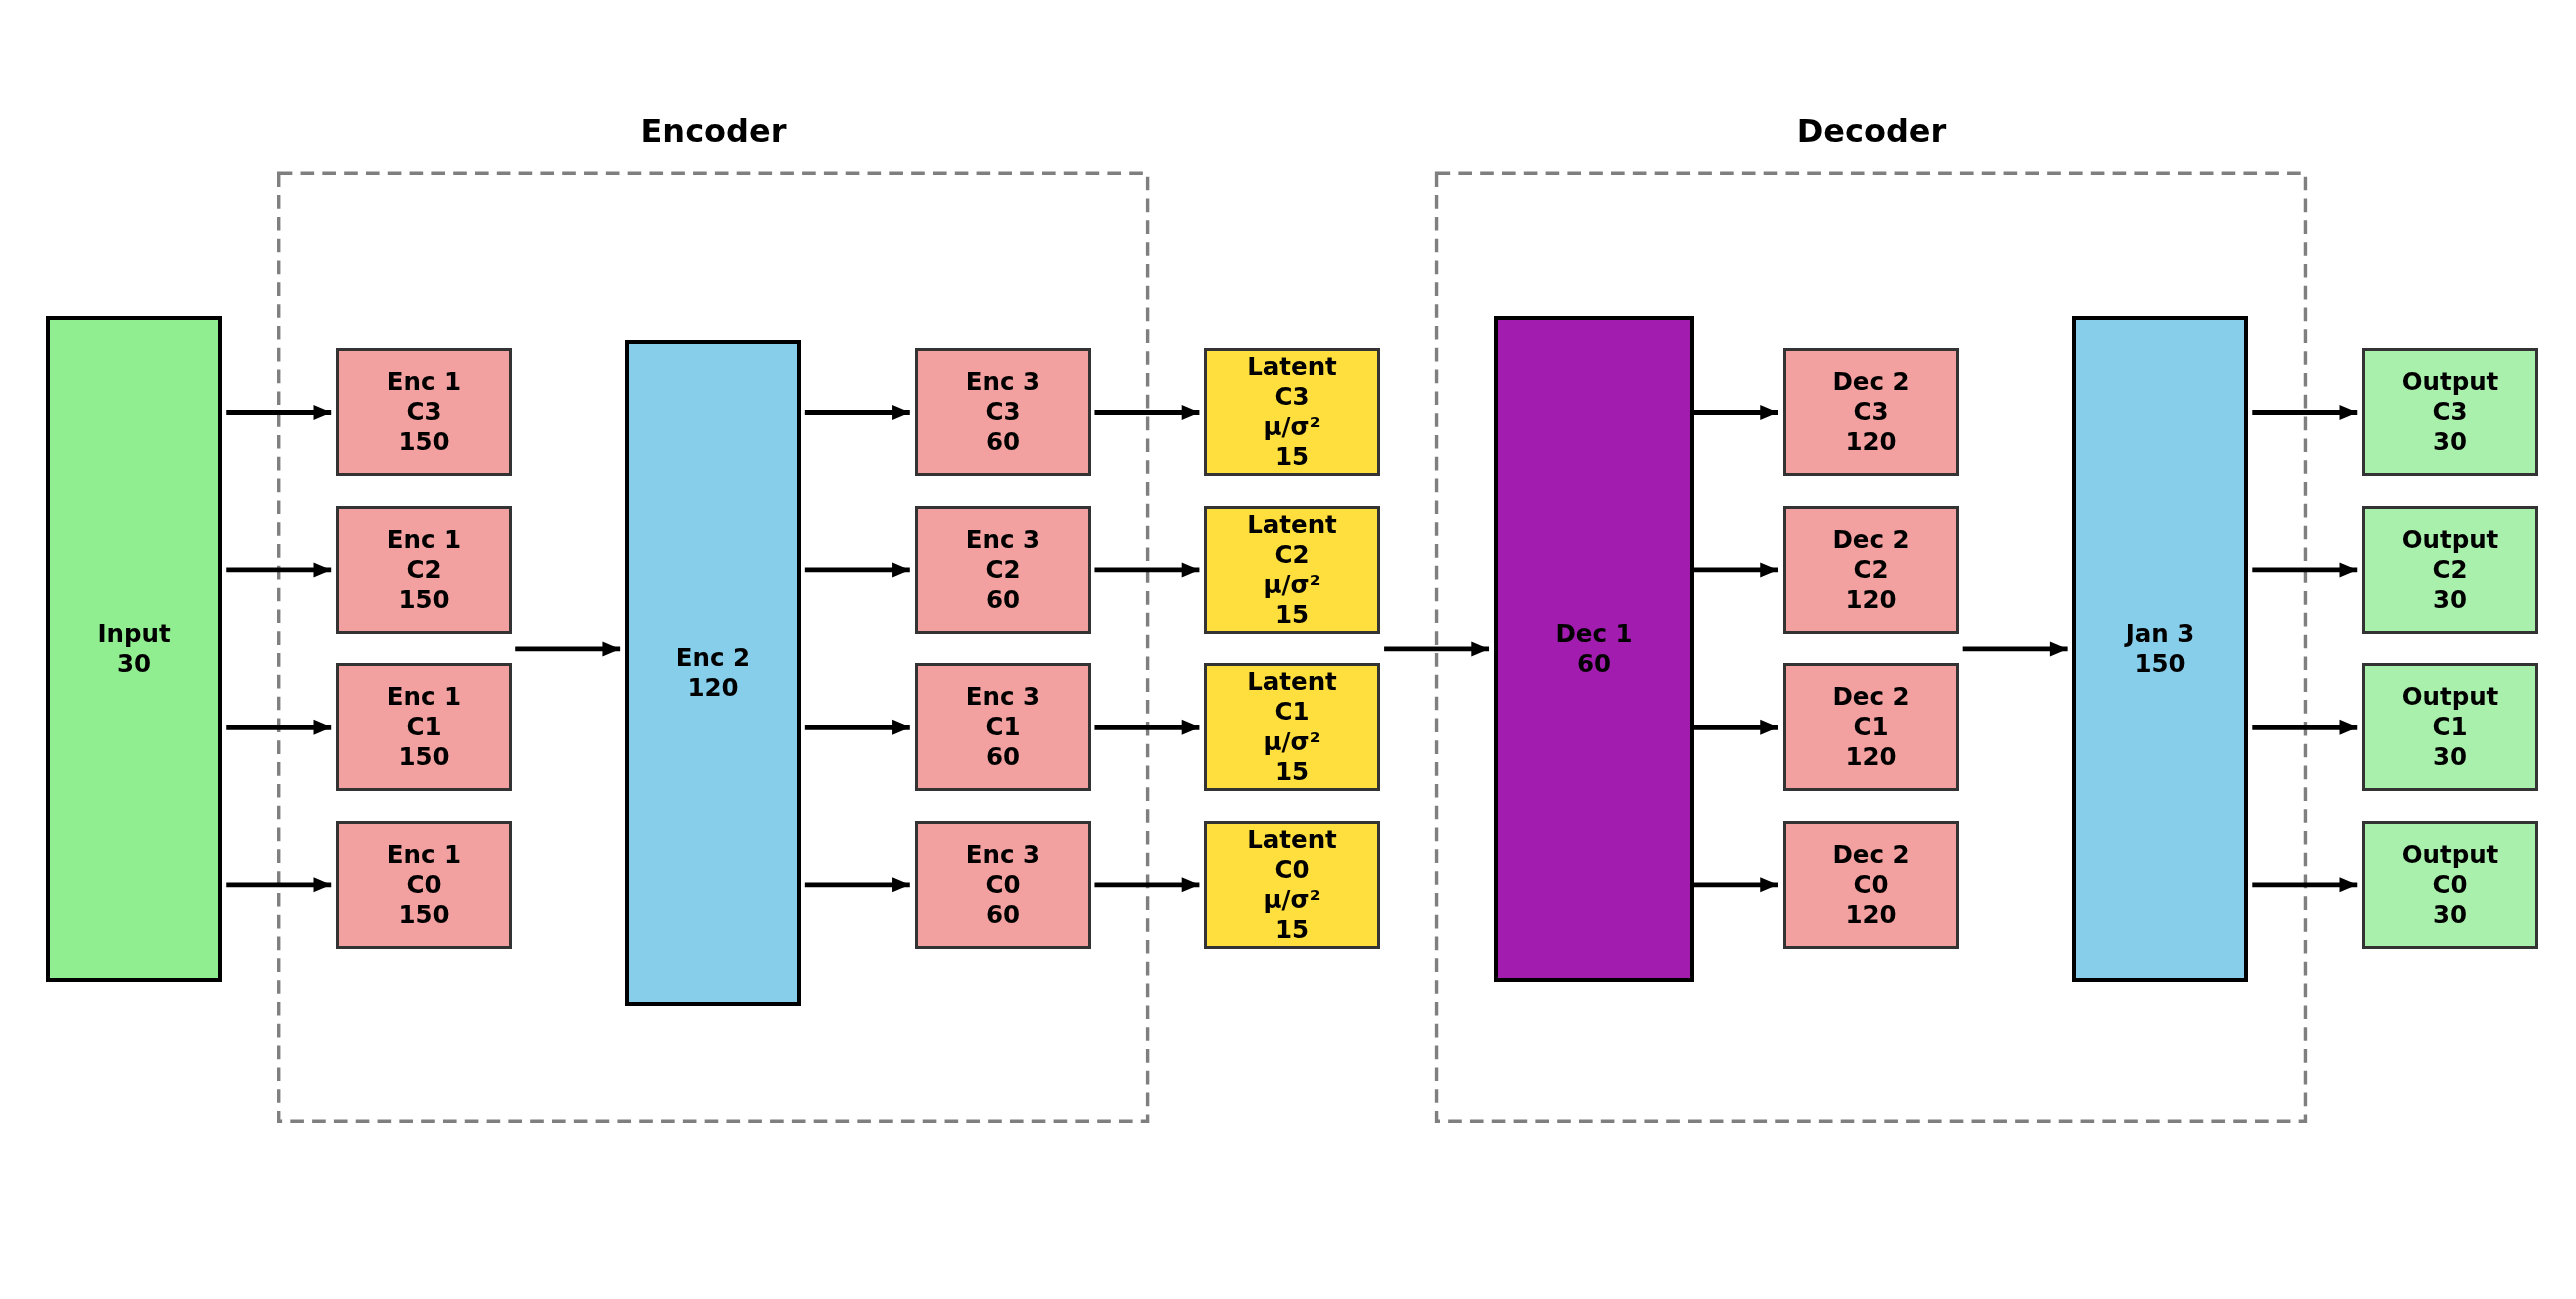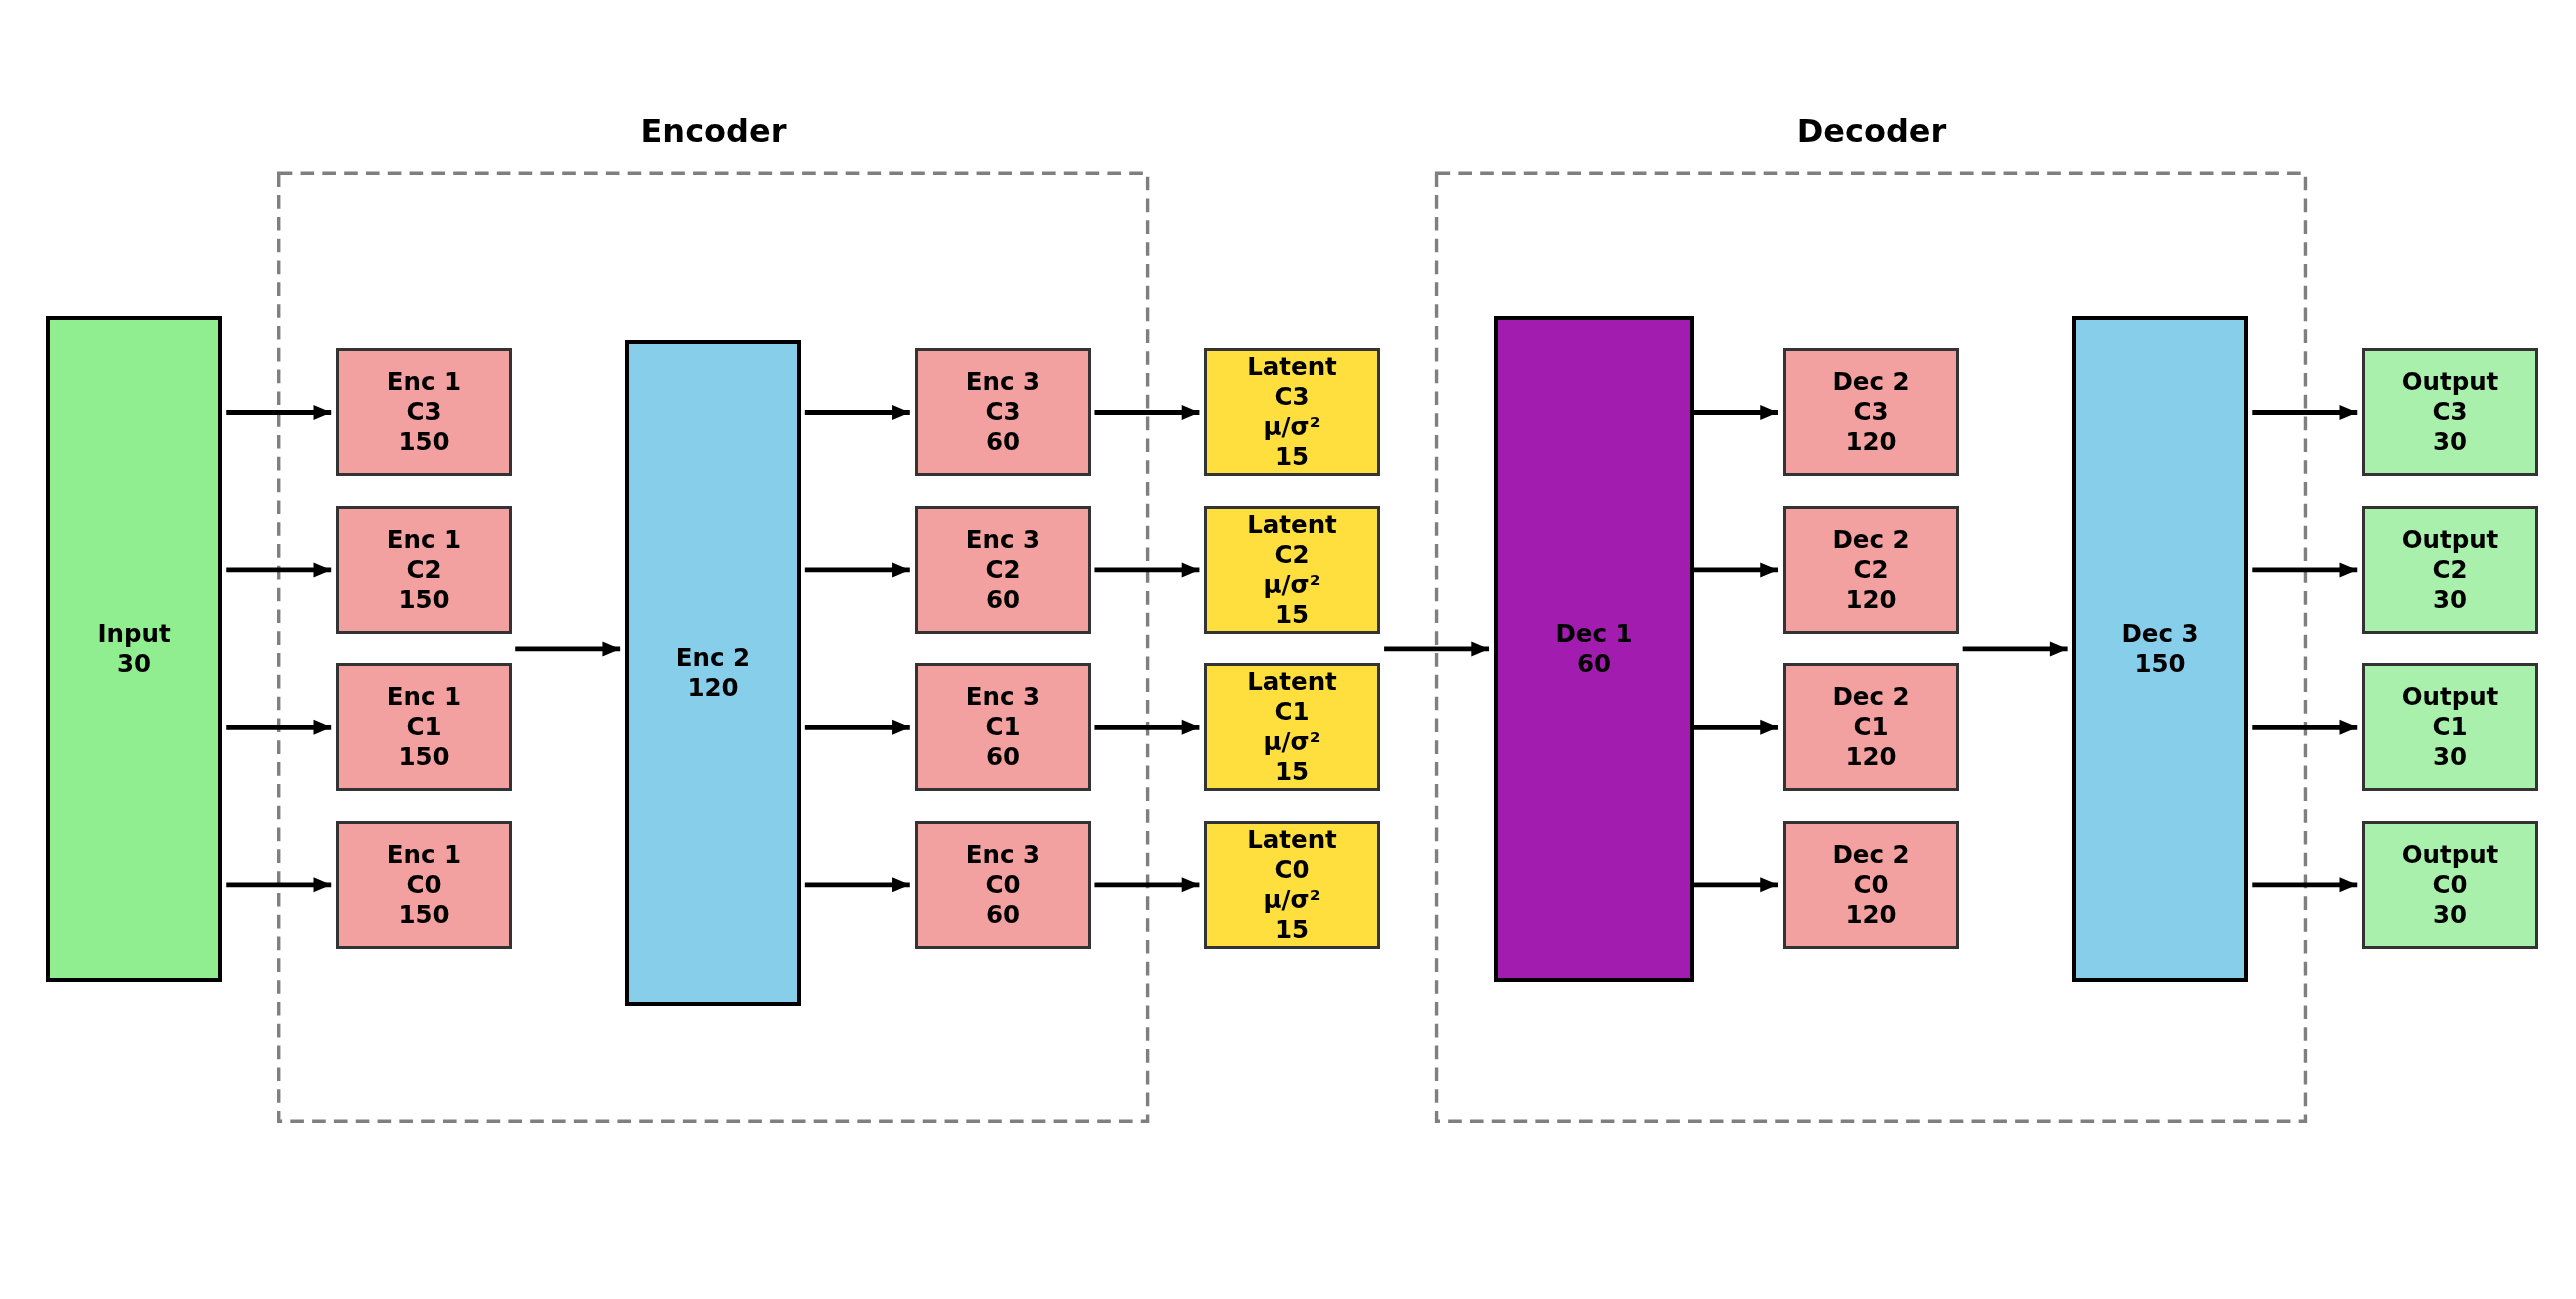--- a/index.html
+++ b/index.html
@@ -151,21 +151,21 @@
   <div class="node small" style="left: 1783px; top: 506px; width: 176px; height: 128px; background-color: rgb(242, 160, 160);">Dec 2
 C2
 120</div>
   <div class="node small" style="left: 1783px; top: 663px; width: 176px; height: 128px; background-color: rgb(242, 160, 160);">Dec 2
 C1
 120</div>
   <div class="node small" style="left: 1783px; top: 821px; width: 176px; height: 128px; background-color: rgb(242, 160, 160);">Dec 2
 C0
 120</div>
 
-  <div class="node tall" style="left: 2072px; top: 316px; width: 176px; height: 666px; background-color: rgb(135, 206, 235);">Dec 3
+  <div class="node tall" style="left: 2072px; top: 316px; width: 176px; height: 666px; background-color: rgb(135, 206, 235);">Jan 3
 150</div>
 
   <div class="node small" style="left: 2362px; top: 348px; width: 176px; height: 128px; background-color: rgb(169, 240, 172);">Output
 C3
 30</div>
   <div class="node small" style="left: 2362px; top: 506px; width: 176px; height: 128px; background-color: rgb(169, 240, 172);">Output
 C2
 30</div>
   <div class="node small" style="left: 2362px; top: 663px; width: 176px; height: 128px; background-color: rgb(169, 240, 172);">Output
 C1

